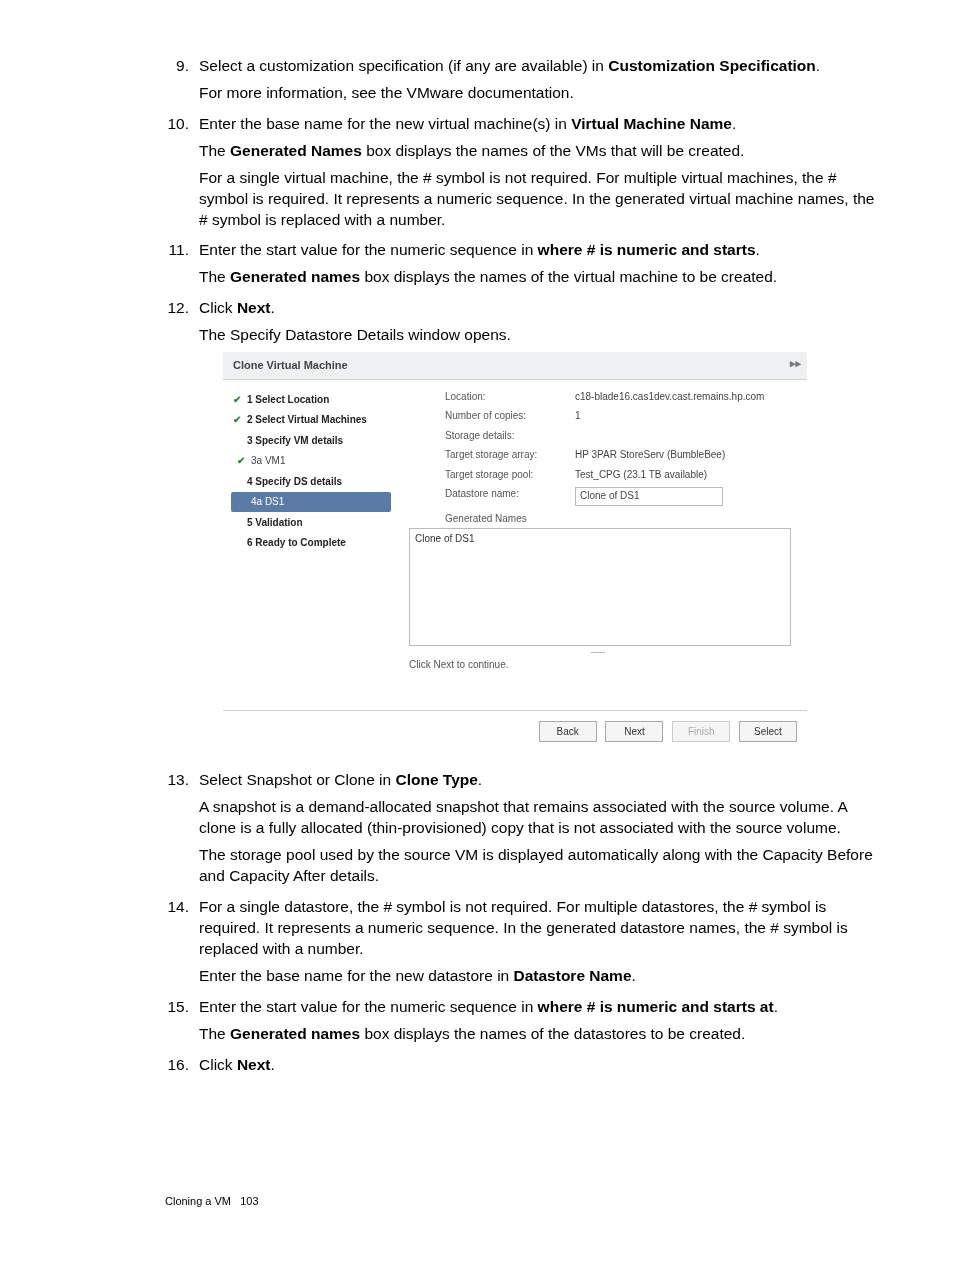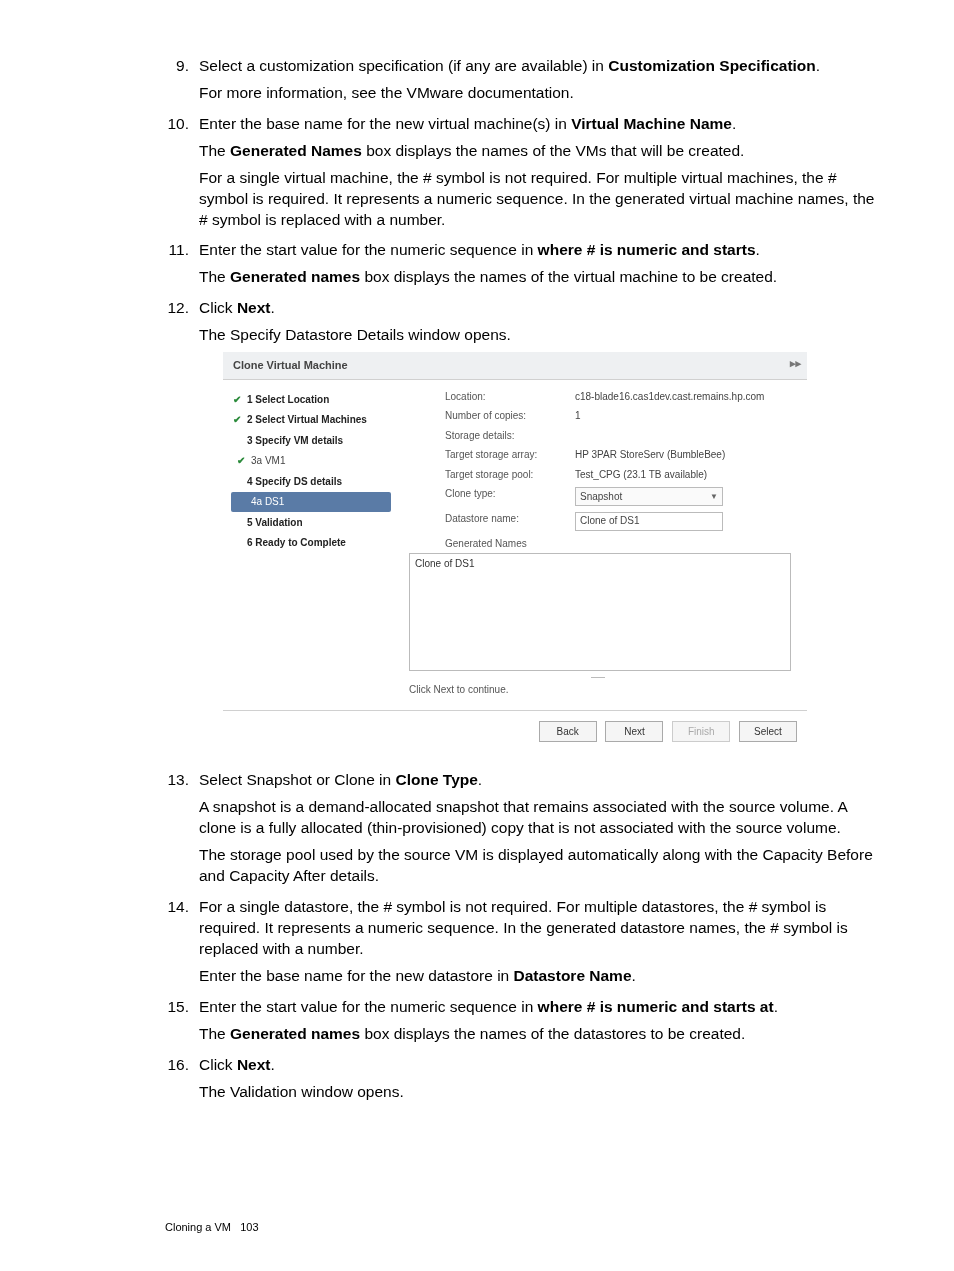--- a/index.html
+++ b/index.html
@@ -257,27 +257,20 @@
             </div>
           <div class="crow">
               <div class="lbl">Target storage array:</div>
               <div class="val">HP 3PAR StoreServ (BumbleBee)</div>
             </div>
           <div class="crow">
               <div class="lbl">Target storage pool:</div>
               <div class="val">Test_CPG (23.1 TB available)</div>
             </div>
           <div class="crow">
-              <div class="lbl">Clone type:</div>
-              <div class="val"><span class="sel">
-                  <span>Snapshot</span>
-                  <span class="arr">▼</span>
-                </span></div>
-            </div>
-          <div class="crow">
               <div class="lbl">Datastore name:</div>
               <div class="val"><span class="inp">Clone of DS1</span></div>
             </div>
           <div class="crow" style="margin-bottom:0">
               <div class="lbl">Generated Names</div>
             </div>
           <div class="gen-box"><span>Clone of DS1</span></div>
           <div class="gen-divider">—</div>
           <div style="color:#555;margin-top:4px">Click Next to continue.</div>
         </div>
@@ -316,20 +309,19 @@
     <p>
       <span>The </span><span class="bold">Generated names</span><span> box displays the names of the datastores to be created.</span>
     </p>
   </li>
 
   <li>
     <span class="stepnum">16.</span>
     <p>
       <span>Click </span><span class="bold">Next</span><span>.</span>
     </p>
-    <p>The Validation window opens.</p>
   </li>
 
 </ol>
 
 <div class="page-footer">
   <span>Cloning a VM</span>&nbsp;&nbsp;&nbsp;<span>103</span>
 </div>
 
 </body></html>

